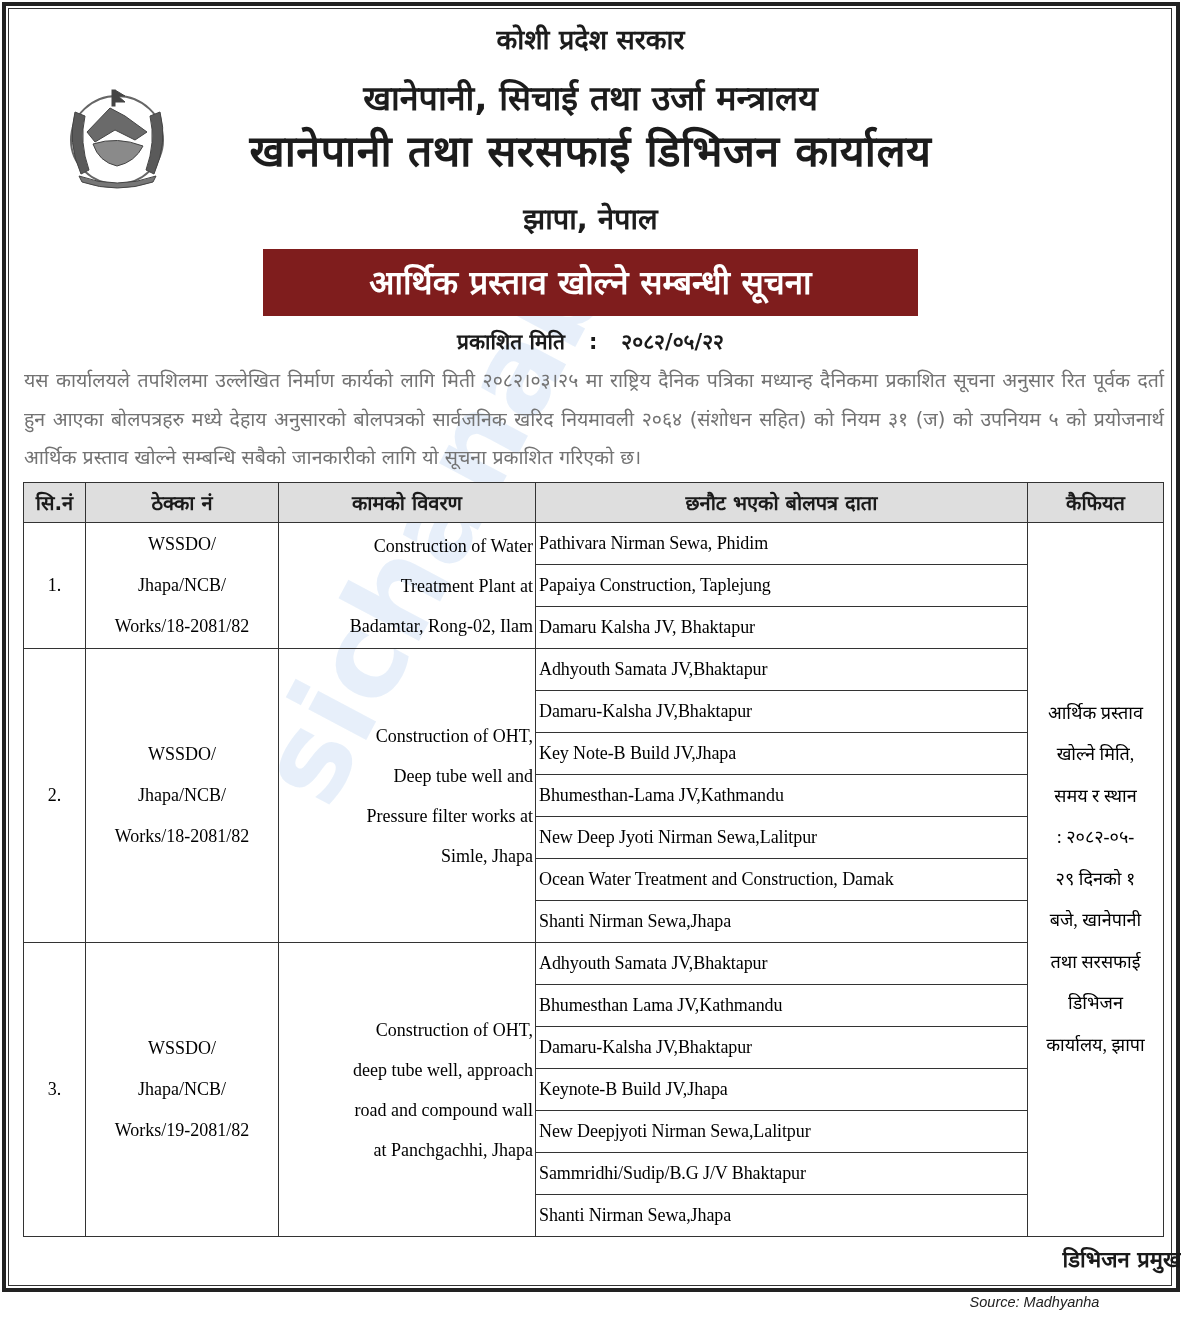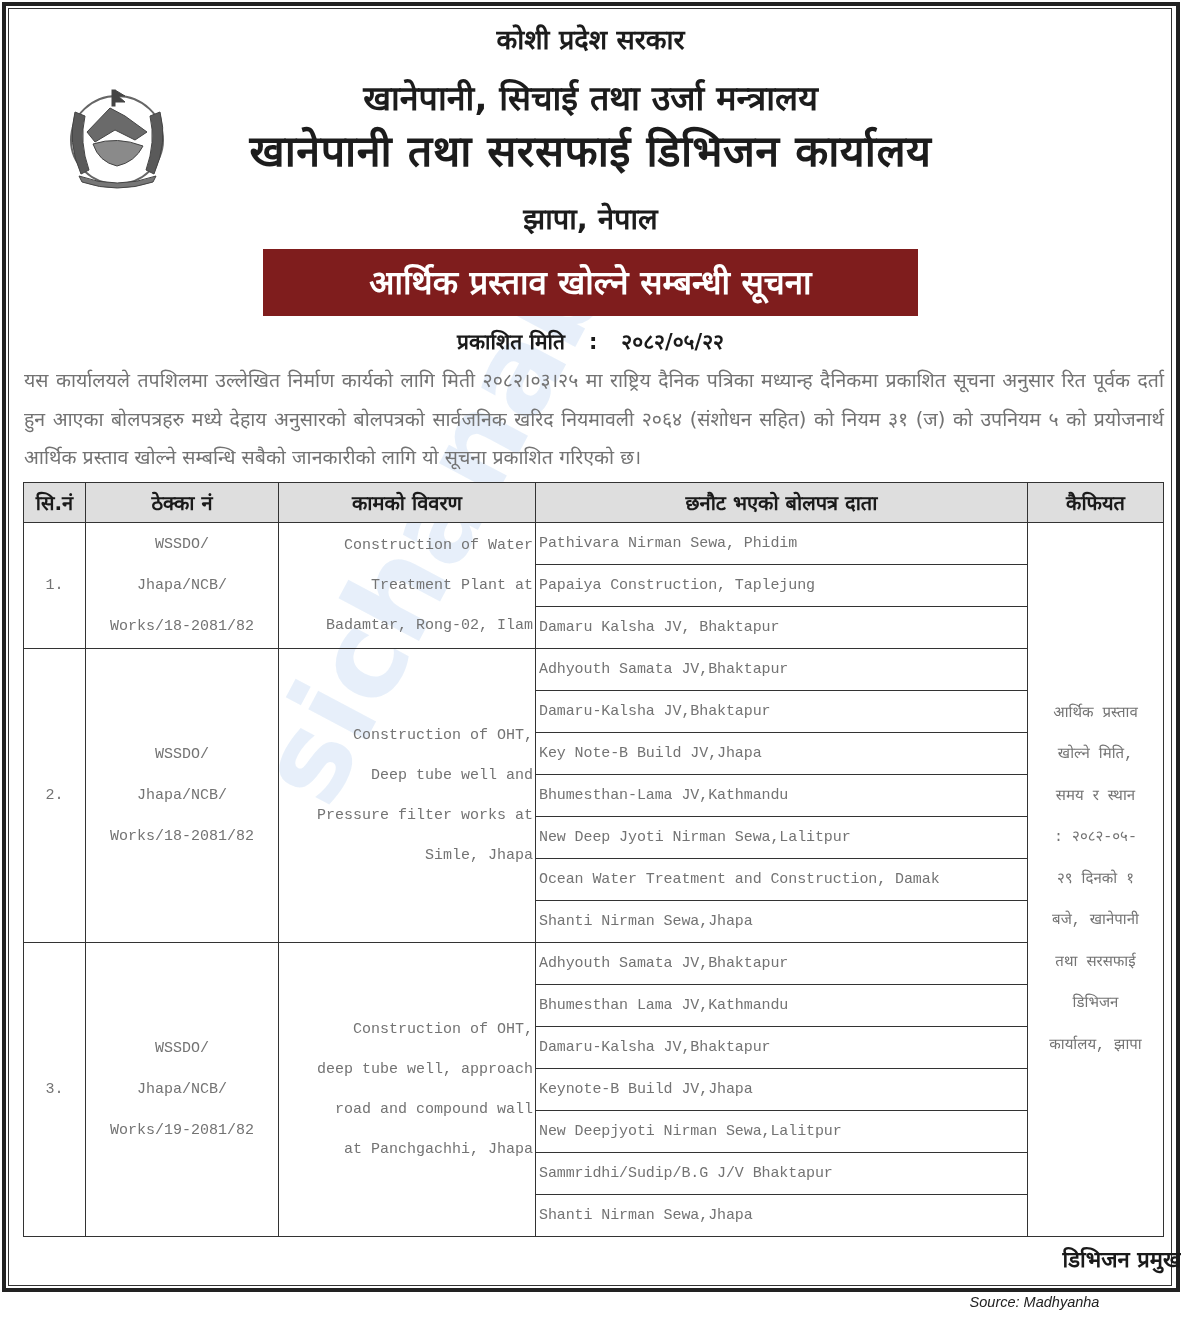--- a/index.html
+++ b/index.html
@@ -53,21 +53,21 @@
     position: absolute; left: 23px; top: 482px; width: 1140px;
     border-collapse: collapse; table-layout: fixed;
   }
   table.tender th, table.tender td { border: 1.5px solid #333; }
   table.tender th {
     background: #dedede; height: 40px;
     font-family: "DejaVu Sans", sans-serif; font-weight: bold; font-size: 20px;
     text-align: center; vertical-align: middle; color: #1a1a1a;
   }
   table.tender td {
-    font-family: Liberation Mono, monospace; font-size: 15px; color: #737373;
+    font-family: Liberation Serif, serif; font-size: 18px; color: #000000;
     vertical-align: middle;
   }
   td.sn { text-align: center; }
   td.cno { text-align: center; line-height: 41px; }
   td.desc { text-align: right; line-height: 40px; padding: 0 2px; }
   td.bidder { height: 42px; padding-left: 3px; white-space: nowrap; letter-spacing: -0.1px; }
   td.remarks {
     text-align: center; font-family: "DejaVu Sans", sans-serif; font-size: 18.5px;
     line-height: 41.5px; padding: 0 3px; vertical-align: middle;
   }

